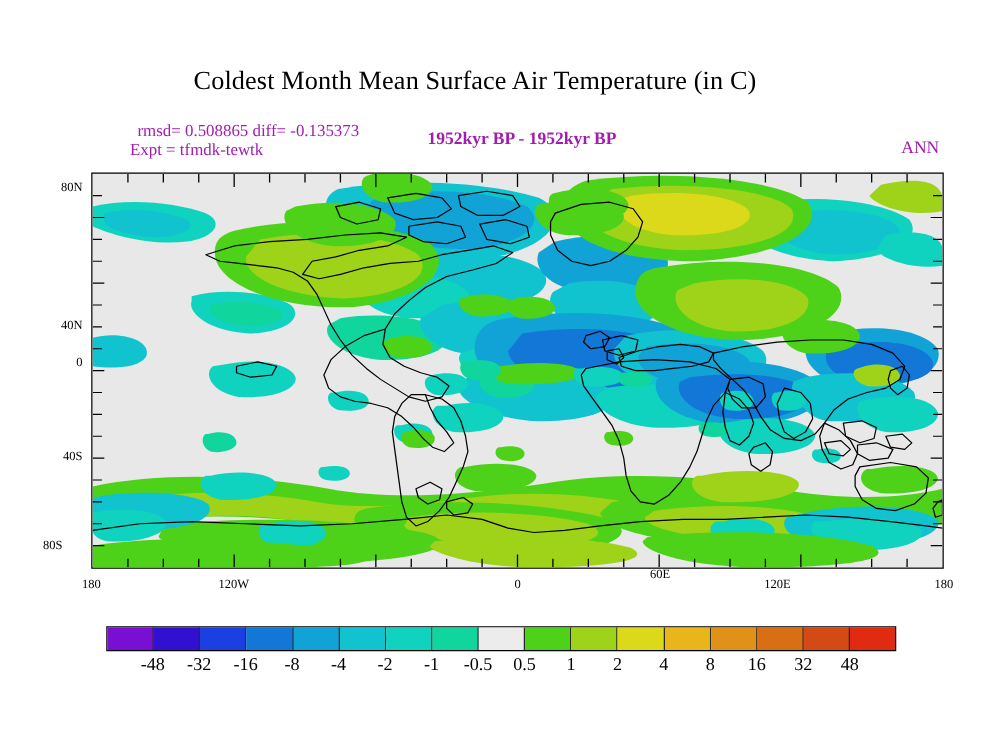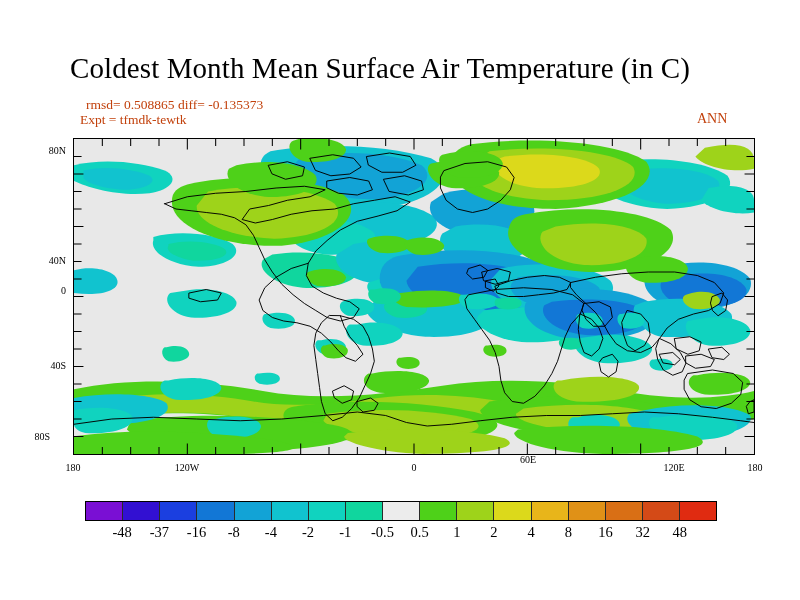--- a/index.html
+++ b/index.html
@@ -5,23 +5,23 @@
   html,body{margin:0;padding:0;}
   body{
     width:800px;height:600px;background:#ffffff;
     font-family:"Liberation Serif","DejaVu Serif",serif;
     overflow:hidden;position:relative;
   }
   #root{position:absolute;inset:0;}
 
   .title{
     position:absolute;left:0;top:52px;width:760px;text-align:center;
-    font-size:29px;color:#000;letter-spacing:0.1px;white-space:nowrap;
+    font-size:21px;color:#000;letter-spacing:0.1px;white-space:nowrap;
   }
-  .hdr{position:absolute;font-size:13.5px;color:#c2410c;white-space:nowrap;}
+  .hdr{position:absolute;font-size:13.5px;color:#a21caf;white-space:nowrap;margin-left:24px;}
   .hdr-rmsd{left:86px;top:97px;}
   .hdr-expt{left:80px;top:112px;}
   .hdr-case{left:318px;top:104px;font-weight:bold;font-size:14px;}
   .hdr-ann{left:697px;top:111px;font-size:14px;}
 
   .plotbox{
     position:absolute;left:73px;top:138px;width:682px;height:317px;
     border:1.4px solid #000;background:#e8e8e8;box-sizing:border-box;
   }
   .plotbox svg{display:block;width:100%;height:100%;}
@@ -40,20 +40,21 @@
 </style>
 </head>
 <body>
 
 <div id="root">
 
   <div class="title">Coldest Month Mean Surface Air Temperature (in C)</div>
 
   <div class="hdr hdr-rmsd">rmsd= 0.508865 diff= -0.135373</div>
   <div class="hdr hdr-expt">Expt = tfmdk-tewtk</div>
+  <div class="hdr hdr-case">1952kyr BP - 1952kyr BP</div>
   <div class="hdr hdr-ann">ANN</div>
 
   <div class="plotbox">
     <svg viewBox="0 0 720 360" preserveAspectRatio="none">
       <defs>
         <clipPath id="pclip">
             <rect x="0" y="0" width="720" height="360"></rect>
           </clipPath>
       </defs>
       <g clip-path="url(#pclip)">
@@ -272,21 +273,21 @@
   <div class="ylab" style="left:20px;top:215px;margin-top:40px;">40N</div>
   <div class="ylab" style="left:20px;top:285px;">0</div>
   <div class="ylab" style="left:20px;top:360px;">40S</div>
   <div class="ylab" style="left:4px;top:431px;">80S</div>
 
   <div class="xlab" style="left:43px;top:462px;">180</div>
   <div class="xlab" style="left:157px;top:462px;">120W</div>
   <div class="xlab" style="left:271px;top:462px;margin-top:46px;">60W</div>
   <div class="xlab" style="left:384px;top:462px;">0</div>
   <div class="xlab" style="left:498px;top:454px;">60E</div>
-  <div class="xlab" style="left:644px;top:462px;">120E</div>
+  <div class="xlab" style="left:592px;top:462px;">120E</div>
   <div class="xlab" style="left:725px;top:462px;">180</div>
 
   <div class="cbar" id="colorbar">
       <div class="cell" style="background: rgb(122, 15, 212);"></div>
       <div class="cell" style="background: rgb(50, 16, 210);"></div>
       <div class="cell" style="background: rgb(27, 63, 224);"></div>
       <div class="cell" style="background: rgb(18, 119, 214);"></div>
       <div class="cell" style="background: rgb(18, 163, 214);"></div>
       <div class="cell" style="background: rgb(17, 195, 207);"></div>
       <div class="cell" style="background: rgb(16, 211, 191);"></div>
@@ -296,21 +297,21 @@
       <div class="cell" style="background: rgb(158, 211, 26);"></div>
       <div class="cell" style="background: rgb(220, 217, 27);"></div>
       <div class="cell" style="background: rgb(232, 181, 26);"></div>
       <div class="cell" style="background: rgb(224, 145, 23);"></div>
       <div class="cell" style="background: rgb(217, 111, 21);"></div>
       <div class="cell" style="background: rgb(212, 74, 23);"></div>
       <div class="cell" style="background: rgb(224, 43, 17);"></div>
     </div>
   <div class="cblabels" id="colorbar-labels">
       <div class="cblab" style="left: 122.176px;">-48</div>
-      <div class="cblab" style="left: 159.353px;">-37</div>
+      <div class="cblab" style="left: 159.353px;">-32</div>
       <div class="cblab" style="left: 196.529px;">-16</div>
       <div class="cblab" style="left: 233.706px;">-8</div>
       <div class="cblab" style="left: 270.882px;">-4</div>
       <div class="cblab" style="left: 308.059px;">-2</div>
       <div class="cblab" style="left: 345.235px;">-1</div>
       <div class="cblab" style="left: 382.412px;">-0.5</div>
       <div class="cblab" style="left: 419.588px;">0.5</div>
       <div class="cblab" style="left: 456.765px;">1</div>
       <div class="cblab" style="left: 493.941px;">2</div>
       <div class="cblab" style="left: 531.118px;">4</div>

